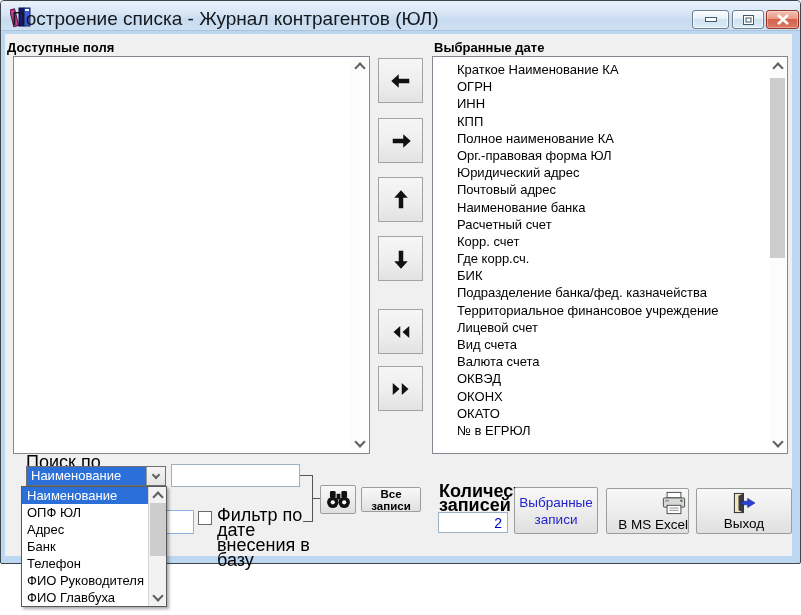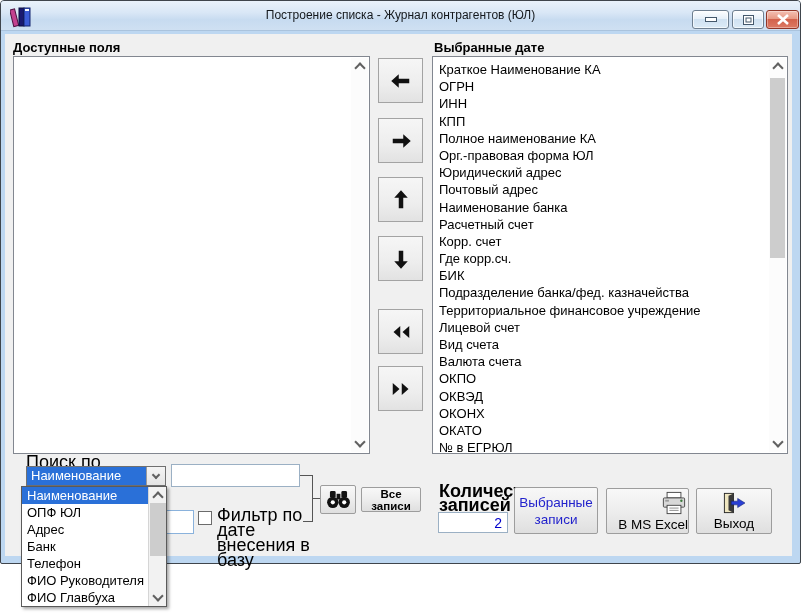--- a/index.html
+++ b/index.html
@@ -7,22 +7,22 @@
     font-family:"Liberation Sans","DejaVu Sans",sans-serif; font-size:13px; color:#000; }
 
   
   .window { position:absolute; left:0; top:0; width:801px; height:564px;
     border:1px solid #3f454c; border-radius:4px 4px 2px 2px;
     background:#bdd7f1; }
   .titlebar { position:absolute; left:0; top:0; width:100%; height:30px;
     border-radius:3px 3px 0 0;
     background:linear-gradient(#eaf2fb,#d9e7f6 40%,#c7dbf0 65%,#cfe0f2);
     border-bottom:1px solid #aac3dd; }
-  .title-text { position:absolute; left:0; top:7px; width:100%; text-align:center;
-    font-size:12px; color:#14181c; }
+  .title-text { position:absolute; left:0; top:7px; width:100%; text-align:left;
+    font-size:19px; color:#14181c;padding-left:11px; }
   .app-icon { position:absolute; left:9px; top:4px; width:24px; height:23px; }
 
   .winbtn { position:absolute; top:9px; height:19px; border-radius:3px;
     border:1px solid #6e7f90; display:flex; align-items:center; justify-content:center;
     background:linear-gradient(#fdfeff,#e6f0f9 45%,#cfe1f1 46%,#dcebf7);
     box-shadow:inset 0 0 0 1px rgba(255,255,255,.65); }
   .winbtn.min { left:691px; width:37px; }
   .winbtn.max { left:731px; width:32px; }
   .winbtn.close { left:765px; width:33px;
     border-color:#903527;
@@ -32,21 +32,21 @@
   
   .client { position:absolute; left:1px; top:30px; width:793px; height:528px;
     background:#f0f0f0; border:3px solid #bdd7f1; }
   
 
   .grouplabel { position:absolute; font-weight:bold; font-size:13px; }
 
   .listbox { position:absolute; background:#fff; border:1px solid #828790; }
   #available-list { left:12px; top:55px; width:357px; height:398px; }
   #selected-list  { left:431px; top:55px; width:356px; height:398px; padding-top:4px; overflow:hidden; }
-  .li { height:17.2px; line-height:17.2px; padding:0 6px; white-space:nowrap; font-size:13px; }
+  .li { height:17.2px; line-height:17.2px; padding:0 24px; white-space:nowrap; font-size:13px; }
   .li.selected { background:#2a70d8; color:#fff; }
 
   
   .vscroll { position:absolute; top:1px; bottom:1px; right:1px; width:17px; background:#fcfcfc; }
   .vscroll .thumb { position:absolute; left:1px; width:15px; background:#cdcdcd; }
   .chev { display:block; width:8px; height:8px; border-left:2px solid #606060; border-top:2px solid #606060; }
   .chev.up   { transform:rotate(45deg); }
   .chev.down { transform:rotate(225deg); }
   .sc-arrow { position:absolute; left:0; width:17px; height:16px; display:flex; align-items:center; justify-content:center; }
   .sc-arrow.up { top:0; padding-top:4px; }
@@ -87,21 +87,21 @@
   .line { position:absolute; border:0; }
   .hline { border-top:1px solid #555; height:0; }
   .vline { border-left:1px solid #555; width:0; }
 
   #find-button { left:319px; top:484px; width:36px; height:29px; }
   #all-records-button { left:360px; top:486px; width:60px; height:25px; font-size:11.5px; font-weight:bold; }
   #count-label { left:438px; top:483px; width:88px; font-weight:bold; line-height:14px; }
   #selected-records-button { left:513px; top:486px; width:84px; height:47px;
     color:#2222cc; font-size:13.5px; line-height:17px; padding:12px 6px; }
   #excel-button { left:605px; top:487px; width:83px; height:46px; font-size:13.5px; gap:2px;align-items:flex-end; }
-  #exit-button  { left:695px; top:487px; width:76px; height:46px; font-size:13.5px; gap:2px; }
+  #exit-button  { left:695px; top:487px; width:96px; height:46px; font-size:13.5px; gap:2px; }
 
   
   .popup { position:absolute; left:21px; top:486px; width:146px; height:121px;
     background:#fff; border:1px solid #5a5a5a; z-index:30;
     box-shadow:2px 2px 3px rgba(0,0,0,.35); }
   .popup .options { position:absolute; left:0; top:0; right:18px; bottom:0; overflow:hidden; }
   .popup .li { height:17px; line-height:17px; padding:0 5px; }
   .popup .vscroll { top:0; bottom:0; right:0; width:18px; background:#f2f2f2; border-left:1px solid #d5d5d5; }
   .popup .thumb { left:1px; width:16px; top:16px; height:53px; }
 </style>
@@ -132,21 +132,21 @@
     </div>
     <div class="winbtn close">
       <svg width="12" height="11" viewBox="0 0 12 11">
         <path d="M1 1 L11 10 M11 1 L1 10" stroke="#fff" stroke-width="2.6"></path>
       </svg>
     </div>
   </div>
 
   <div class="client"></div>
 
-  <div class="grouplabel" style="left:12px; top:39px;">Доступные поля</div>
+  <div class="grouplabel" style="left:6px; top:39px;">Доступные поля</div>
   <div class="grouplabel" style="left:433px; top:39px;">Выбранные дате</div>
 
   <div class="listbox" id="available-list">
     <div class="vscroll">
       <span class="sc-arrow up">
           <i class="chev up"></i>
         </span>
       <span class="sc-arrow down">
           <i class="chev down"></i>
         </span>
@@ -174,21 +174,20 @@
       <div class="li">Наименование банка</div>
       <div class="li">Расчетный счет</div>
       <div class="li">Корр. счет</div>
       <div class="li">Где корр.сч.</div>
       <div class="li">БИК</div>
       <div class="li">Подразделение банка/фед. казначейства</div>
       <div class="li">Территориальное финансовое учреждение</div>
       <div class="li">Лицевой счет</div>
       <div class="li">Вид счета</div>
       <div class="li">Валюта счета</div>
-      <div class="li">ОКПО</div>
       <div class="li">ОКВЭД</div>
       <div class="li">ОКОНХ</div>
       <div class="li">ОКАТО</div>
       <div class="li">№ в ЕГРЮЛ</div>
     </div>
 
   <div class="xferbtn" style="top:57px;">
     <svg viewBox="0 0 32 32">
         <path d="M27 13 L13 13 L13 7 L3 16 L13 25 L13 19 L27 19 Z" fill="#111"></path>
       </svg>

